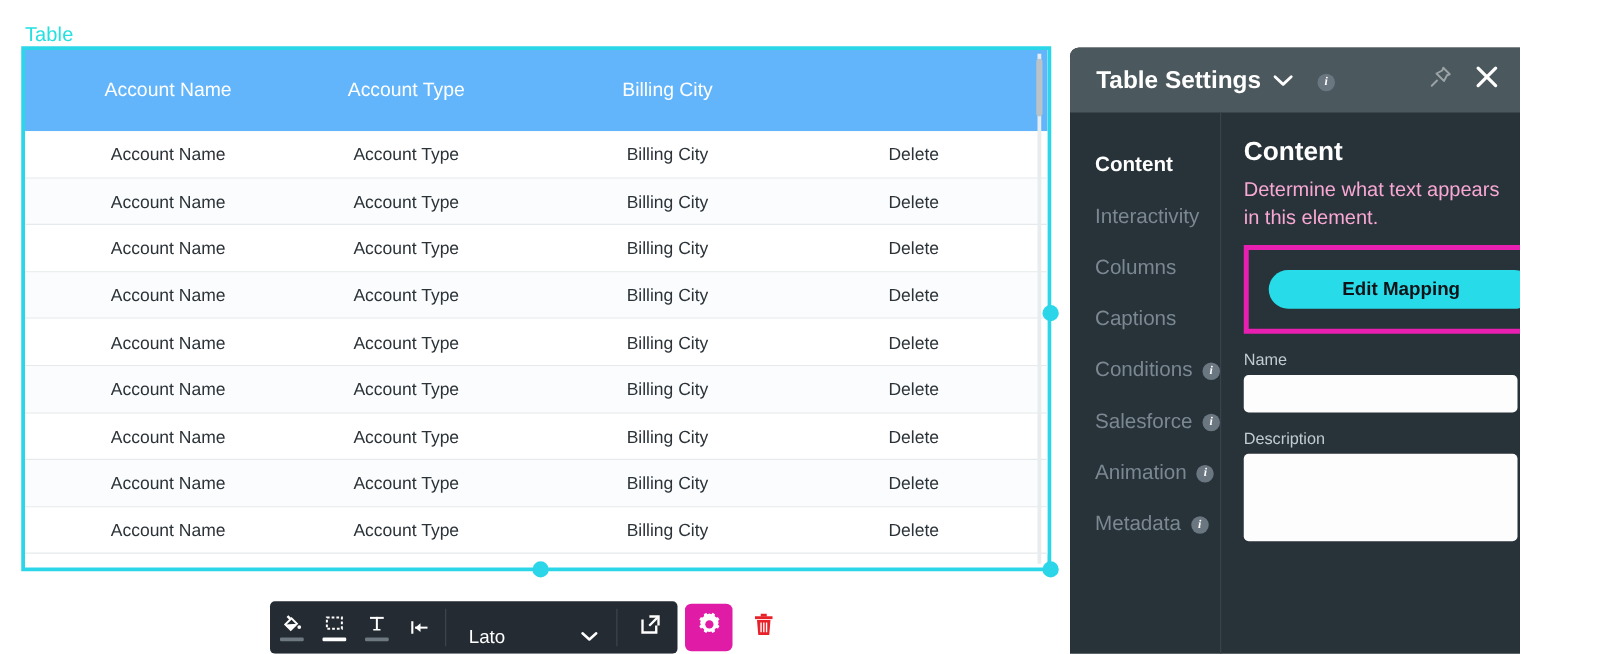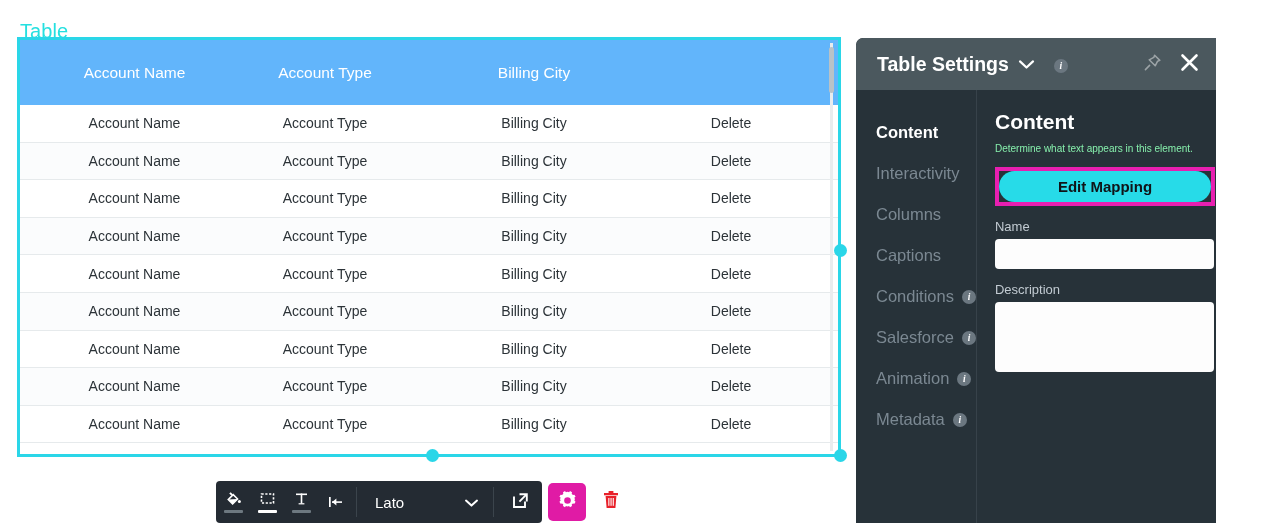--- a/index.html
+++ b/index.html
@@ -9,21 +9,21 @@
     font-family: "Liberation Sans", sans-serif;
     overflow: hidden;
   }
   #root { position: relative; width: 1281px; height: 523px; }
 
   
   .canvas { position: absolute; left: 0; top: 0; width: 856px; height: 523px; background: #ffffff; }
 
   .table-label {
     position: absolute; left: 20px; top: 20px;
-    font-size: 20px; color: #25e0e0; letter-spacing: .1px;
+    font-size: 16px; color: #25e0e0; letter-spacing: .1px;
   }
 
   .table-selection {
     position: absolute; left: 17px; top: 37px;
     width: 824px; height: 420px;
     border: 3px solid #2ad6e8;
     background: #ffffff;
     text-align: center;
   }
 
@@ -92,21 +92,21 @@
     width: 34px; height: 42px;
     display: flex; flex-direction: column;
     align-items: center; justify-content: center;
     gap: 3px; cursor: pointer;
   }
   .tb-btn svg { display: block; }
   .swatch { width: 19px; height: 3.5px; border-radius: 1px; }
   .tb-sep { width: 1px; height: 30px; background: #3b444c; margin: 0 4px; }
 
   .font-select {
-    display: flex; align-items: center; justify-content: space-between;
+    display: flex; align-items: flex-end; justify-content: space-between;
     width: 128px; height: 32px; padding: 0 10px 0 14px;
     color: #ffffff; font-size: 15px; cursor: pointer;
   }
   .tb-ext { width: 44px; height: 42px; display: flex; align-items: center; justify-content: center; cursor: pointer; }
 
   .tb-gear {
     width: 38px; height: 38px; margin: 2px 0 2px 6px;
     background: #e01ba5; border-radius: 5px;
     display: flex; align-items: center; justify-content: center; cursor: pointer;
   }
@@ -149,25 +149,25 @@
   .nav-item {
     display: flex; align-items: center;
     height: 41px; font-size: 16.5px;
     color: #7b8892; cursor: pointer;
   }
   .nav-item.active { color: #ffffff; font-weight: bold; }
   .nav-badge { margin-left: 8px; }
 
   .content { flex: 1; padding: 20px 30px 0 18px; }
   .content h2 { color: #ffffff; font-size: 21px; font-weight: bold; margin-bottom: 8px; }
-  .content-desc { color: #86efac; font-size: 10px; line-height: 1.35; max-width: 215px; margin-bottom: 11px; }
+  .content-desc { color: #f9a8d4; font-size: 16px; line-height: 1.35; max-width: 215px; margin-bottom: 11px; }
 
   .btn-highlight {
     border: 4px solid #e81fb0;
-    padding: 0;
+    padding: 16px;
     display: inline-block;
   }
   .edit-mapping {
     width: 212px; height: 31px;
     background: #27dbe8; border: none; border-radius: 16px;
     color: #101418; font-size: 15px; font-weight: bold;
     cursor: pointer;
     font-family: "Liberation Sans", sans-serif;
   }
 

